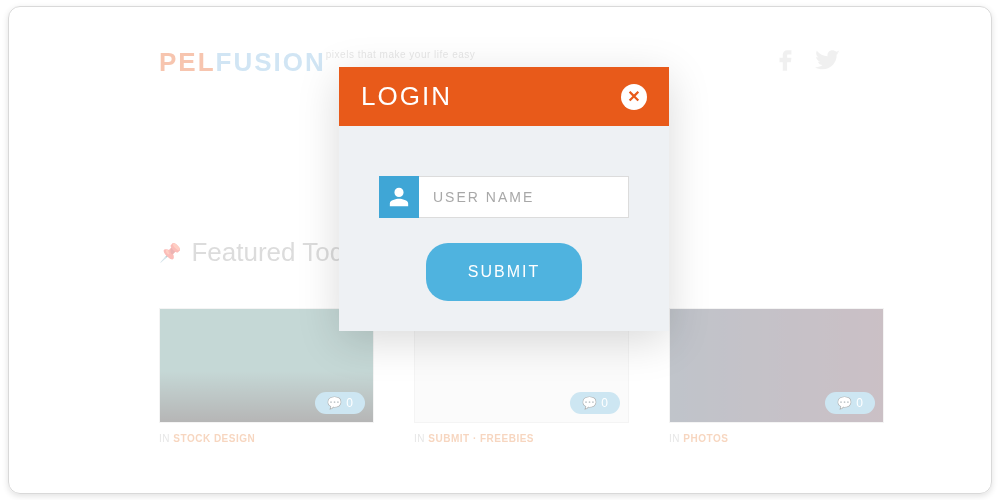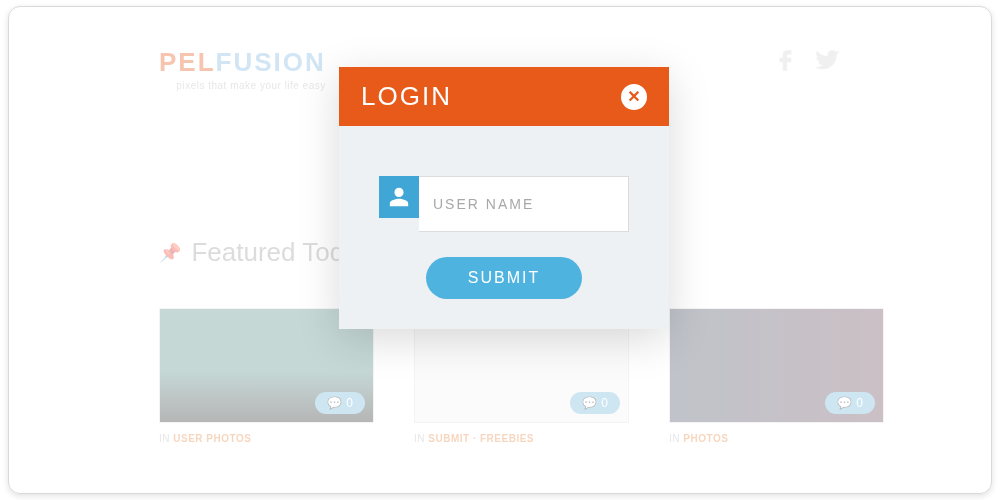--- a/index.html
+++ b/index.html
@@ -28,21 +28,20 @@
   filter: opacity(0.35);
 }
 .header {
   display: flex;
   align-items: flex-start;
   justify-content: space-between;
   height: 70px;
 }
 .logo {
   display: flex;
-  flex-direction: column;
 }
 .logo-main {
   font-size: 26px;
   font-weight: 900;
   letter-spacing: 2px;
   color: #e85a1a;
   text-transform: uppercase;
   font-family: Arial, sans-serif;
 }
 .logo-main .fus {
@@ -158,21 +157,21 @@
   width: 42px;
   height: 42px;
   background: #3fa6d6;
   display: flex;
   align-items: center;
   justify-content: center;
 }
 .field-icon svg { width: 22px; height: 22px; fill: #fff; }
 .field input {
   flex: 1;
-  height: 56px;
+  height: 42px;
   border: 1px solid #dcdcdc;
   border-left: none;
   background: #fff;
   padding: 16px 14px;
   font-size: 14px;
   letter-spacing: 2px;
   color: #888;
   font-family: inherit;
   font-weight: 300;
 }
@@ -180,21 +179,21 @@
 .submit-row {
   display: flex;
   justify-content: center;
   margin-top: 25px;
 }
 .submit-btn {
   background: #4fb3df;
   color: #fff;
   border: none;
   border-radius: 22px;
-  padding: 12px 42px;
+  padding: 20px 42px;
   font-size: 16px;
   letter-spacing: 2px;
   font-weight: 400;
   cursor: pointer;
   font-family: inherit;
 }
 </style>
 </head>
 <body>
 
@@ -224,21 +223,21 @@
       <span class="pin">📌</span>
       <span>Featured Today</span>
     </div>
 
     <div class="cards">
       <div class="card">
         <div class="thumb thumb1">
           <div class="badge">💬 <span>0</span></div>
         </div>
         <div class="card-meta">
-          <span class="in">IN</span> <span class="cat">USER PHOTOS</span>
+          <span class="in">IN</span> <span class="cat">STOCK DESIGN</span>
         </div>
       </div>
       <div class="card">
         <div class="thumb thumb2">
           <div class="badge">💬 <span>0</span></div>
         </div>
         <div class="card-meta">
           <span class="in">IN</span> <span class="cat">SUBMIT · FREEBIES</span>
         </div>
       </div>

